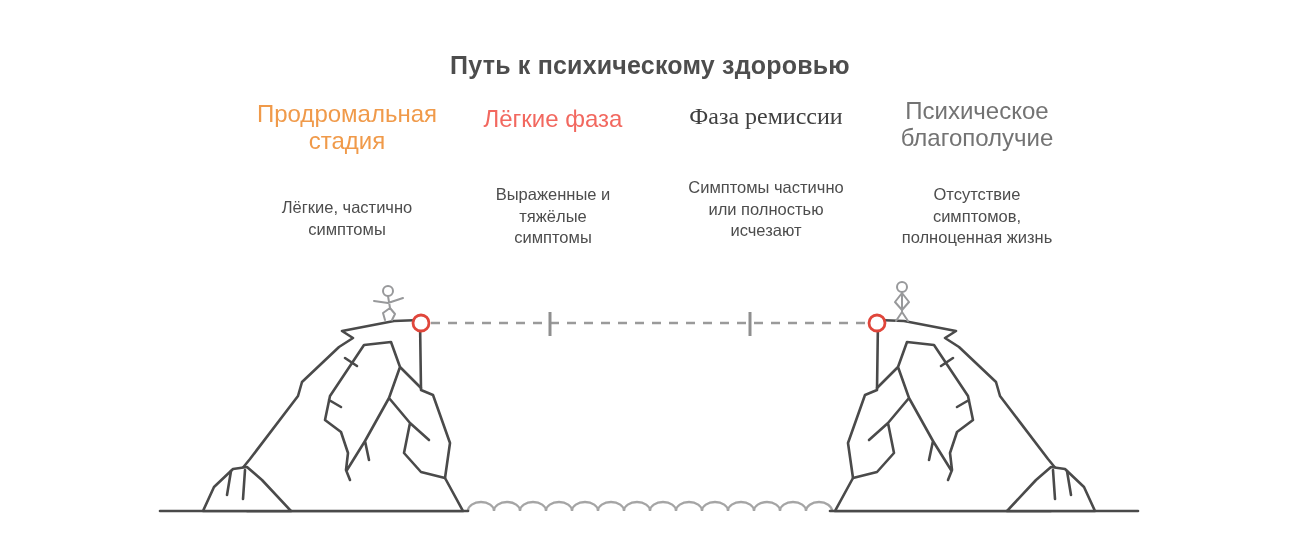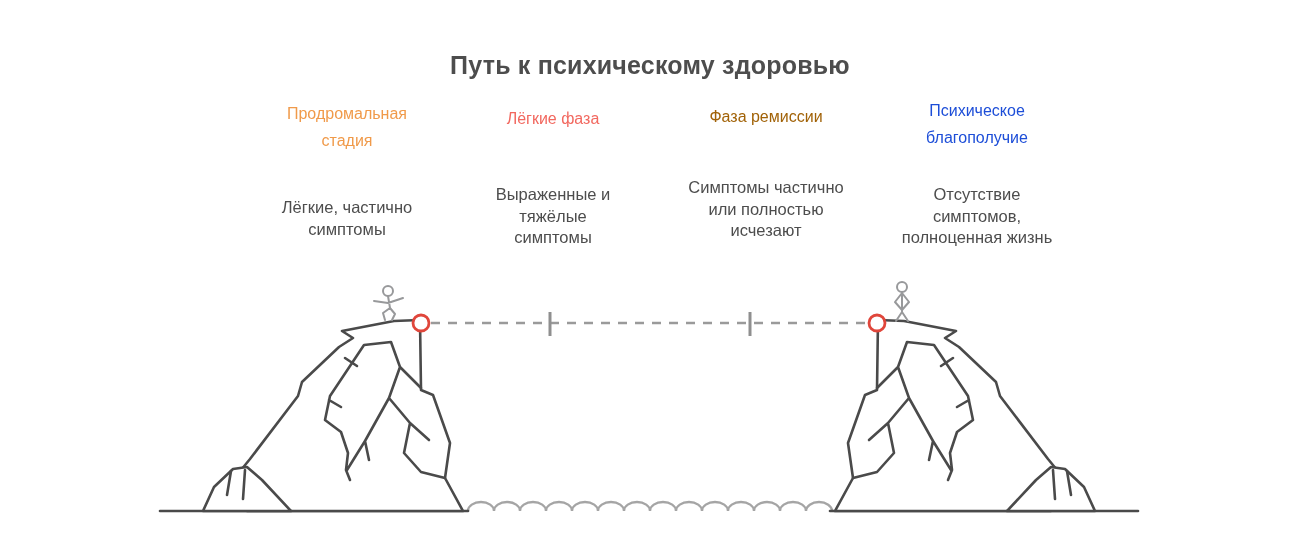--- a/index.html
+++ b/index.html
@@ -15,41 +15,41 @@
     text-align:center;
     font-size:25px;font-weight:700;color:#4d4d4d;
     letter-spacing:.2px;
     margin-top:35px;
   }
   .stage-title,.stage-desc{
     position:absolute;width:240px;
     transform:translateX(-50%);
     text-align:center;white-space:pre-line;
   }
-  .stage-title{font-size:16px;line-height:27px;font-weight:400;}
+  .stage-title{font-size:24px;line-height:27px;font-weight:400;}
   .stage-desc{font-size:16.5px;line-height:21.5px;color:#4d4d4d;}
   
   .c1{left:347px;} .c2{left:553px;} .c3{left:766px;} .c4{left:977px;}
   
   .t1{top:100px;} .t2{top:105px;} .t3{top:103px;} .t4{top:97px;}
   .d1{top:197px;} .d2{top:184px;} .d3{top:177px;} .d4{top:184px;}
   .scene{position:absolute;left:0;top:0;width:1300px;height:547px;}
 </style>
 </head>
 <body>
 
 <div class="canvas">
 
   <div class="page-title">Путь к психическому здоровью</div>
 
   <div class="stage-title c1 t1" style="color: rgb(240, 154, 74);">Продромальная
 стадия</div>
   <div class="stage-title c2 t2" style="color: rgb(242, 104, 95);">Лёгкие фаза</div>
-  <div class="stage-title c3 t3" style="color: #a16207;">Фаза ремиссии</div>
-  <div class="stage-title c4 t4" style="color: #1d4ed8;">Психическое
+  <div class="stage-title c3 t3" style="color: #404040; font-family: Liberation Serif, serif;">Фаза ремиссии</div>
+  <div class="stage-title c4 t4" style="color: #737373;">Психическое
 благополучие</div>
 
   <div class="stage-desc c1 d1">Лёгкие, частично
 симптомы</div>
   <div class="stage-desc c2 d2">Выраженные и
 тяжёлые
 симптомы</div>
   <div class="stage-desc c4 d4">Отсутствие
 симптомов,
 полноценная жизнь</div>

